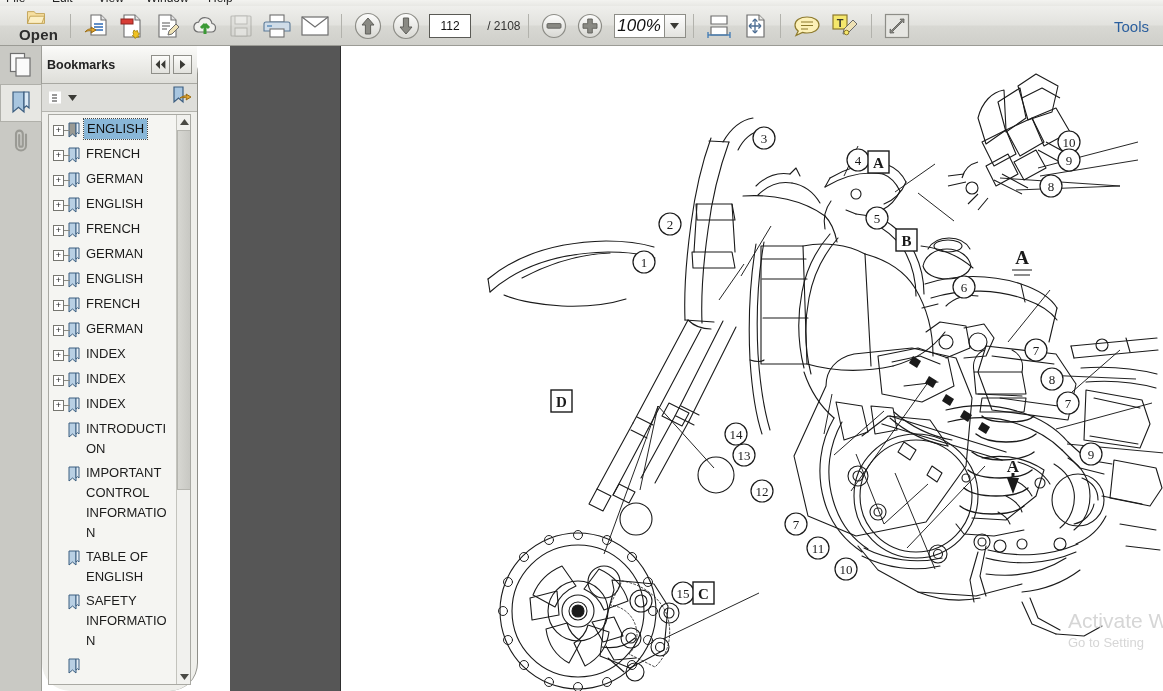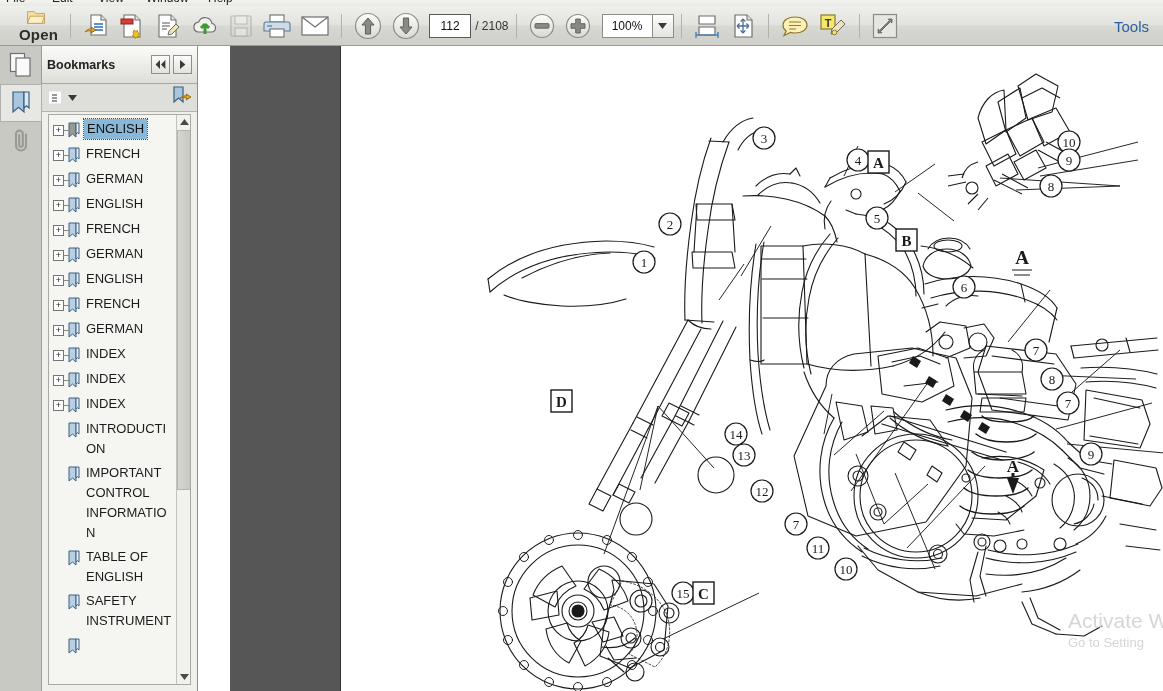--- a/index.html
+++ b/index.html
@@ -37,25 +37,25 @@
   .sep { width: 1px; height: 24px; background: #b2b2ac; margin: 0 7px; flex: 0 0 auto; }
   .open-label {
     font-size: 15px; font-weight: bold; color: #2d2d2d;
     margin-left: 6px; letter-spacing: .2px;
   }
   .pagebox {
     width: 42px; height: 24px; background: #fff; border: 1px solid #5a5a55;
     font-size: 12px; color: #111; display: flex; align-items: center;
     justify-content: center; margin: 0 4px;
   }
-  .pagetotal { font-size: 12px; color: #333; margin-left: 0; white-space: nowrap; }
+  .pagetotal { font-size: 12px; color: #333; margin-left: 12px; white-space: nowrap; }
   .zoombox {
     width: 50px; height: 24px; background: #fff; border: 1px solid #8d8d87;
-    border-right: none; font-size: 12px; color: #111;
-    display: flex; align-items: center; justify-content: center;
+    border-right: none; font-size: 17px; color: #111;
+    display: flex; align-items: center; justify-content: center; font-style: italic;
   }
   .zoomarrow {
     width: 22px; height: 24px; background: linear-gradient(#fdfdfd,#e3e3df);
     border: 1px solid #8d8d87; display: flex; align-items: center; justify-content: center;
   }
   .tools-btn {
     position: absolute; right: 0; top: 0; height: 40px;
     display: flex; align-items: center; padding: 0 14px;
     font-size: 15px; font-weight: normal; color: #2b5f9e;
   }
@@ -66,21 +66,21 @@
     background: #c9c9c4; border-right: 1px solid #9e9e98;
   }
   .rail-btn {
     width: 42px; height: 38px; display: flex; align-items: center; justify-content: center;
   }
   .rail-btn.active { background: #e7e7e3; box-shadow: inset 0 0 0 1px #b0b0aa; }
 
   
   .bm-panel {
     position: absolute; left: 42px; top: 46px; width: 156px; height: 645px;
-    background: #efefeb; border-right: 1px solid #8e8e88;
+    background: #efefeb; border-right: 1px solid #8e8e88; border-radius: 28px;
   }
   .bm-head {
     height: 38px; background: linear-gradient(#fbfbf9,#dedeD9);
     border-bottom: 1px solid #a8a8a2;
     display: flex; align-items: center; padding: 0 5px;
   }
   .bm-title { font-size: 12.5px; font-weight: bold; color: #222; flex: 1; }
   .nav-sq {
     width: 19px; height: 19px; background: linear-gradient(#fcfcfa,#e2e2dd);
     border: 1px solid #8f8f89; display: flex; align-items: center; justify-content: center;
@@ -550,21 +550,21 @@
               <path d="M9 1h3v11l-1.5-1.3L9 12z" fill="#e4eef7" stroke="#3c5e80" stroke-width="1"></path>
             </svg>
             <div class="bm-label">TABLE OF ENGLISH</div>
           </div>
           <div class="bm-item">
             <div class="bm-exp blank"></div>
             <svg width="14" height="18" viewBox="0 0 14 18" style="margin: 3px 3px 0px; flex: 0 0 auto;">
               <path d="M2 1h7v14l-3.5-3L2 15z" fill="#b9d0e4" stroke="#3c5e80" stroke-width="1"></path>
               <path d="M9 1h3v11l-1.5-1.3L9 12z" fill="#e4eef7" stroke="#3c5e80" stroke-width="1"></path>
             </svg>
-            <div class="bm-label">SAFETY INSTRUMENT</div>
+            <div class="bm-label">SAFETY INFORMATION</div>
           </div>
           <div class="bm-item">
             <div class="bm-exp blank"></div>
             <svg width="14" height="18" viewBox="0 0 14 18" style="margin: 3px 3px 0px; flex: 0 0 auto;">
               <path d="M2 1h7v14l-3.5-3L2 15z" fill="#b9d0e4" stroke="#3c5e80" stroke-width="1"></path>
               <path d="M9 1h3v11l-1.5-1.3L9 12z" fill="#e4eef7" stroke="#3c5e80" stroke-width="1"></path>
             </svg>
           </div>
         </div>
       <div class="vscroll">

